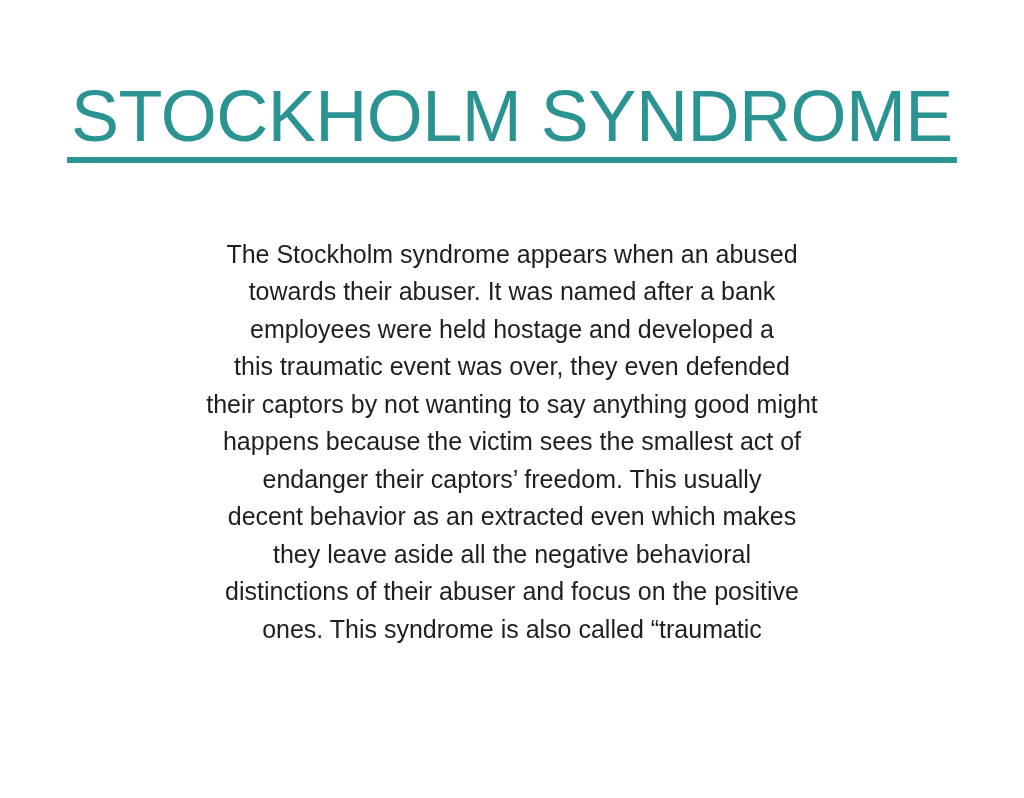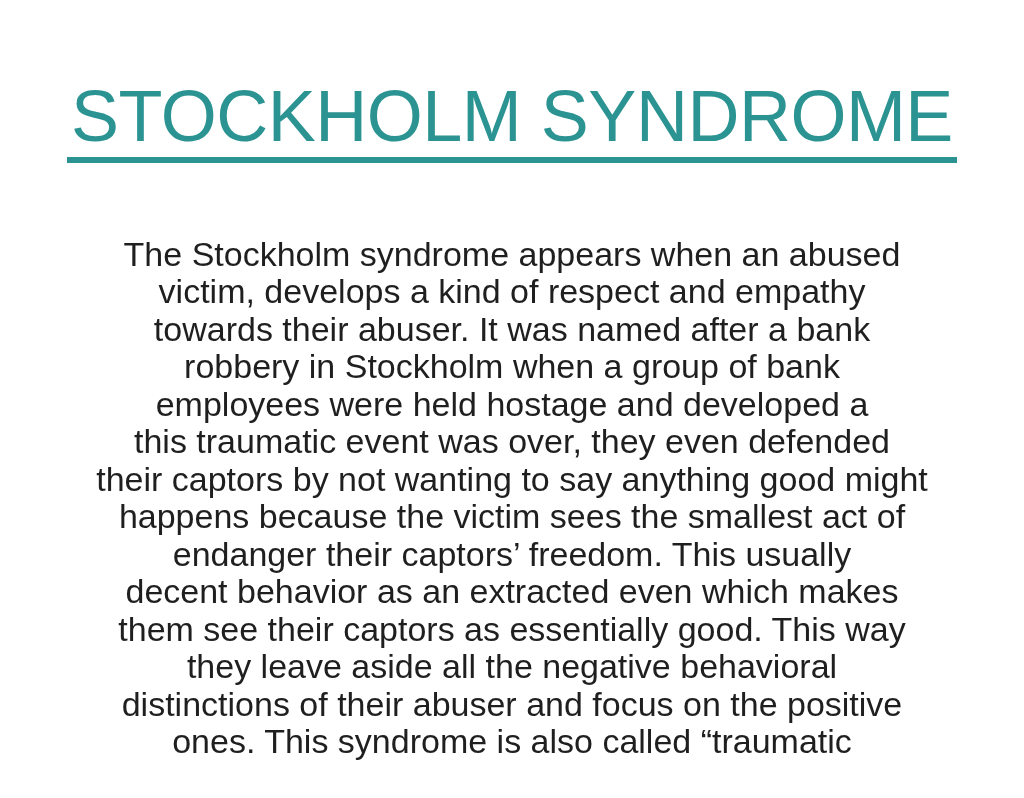--- a/index.html
+++ b/index.html
@@ -28,48 +28,45 @@
     letter-spacing: -0.5px;
     color: #2b9492;
     border-bottom: 6px solid #2b9492;
     padding: 0 4px 3px 4px;
     white-space: nowrap;
   }
   .slide-body {
     margin-top: 25px;
     text-align: center;
     color: #1f1f1f;
-    font-size: 34px;
+    font-size: 25px;
     line-height: 37.5px;
     font-weight: 400;
   }
   .body-line {
     white-space: nowrap;
   }
 </style>
 </head>
 <body>
 
 <div class="slide">
 
   <div class="slide-title-wrap">
     <h1 class="slide-title">STOCKHOLM SYNDROME</h1>
   </div>
 
   <div class="slide-body">
     <div class="body-line">The Stockholm syndrome appears when an abused</div>
-    <div class="body-line">victim, develops a kind of respect and empathy</div>
     <div class="body-line">towards their abuser. It was named after a bank</div>
-    <div class="body-line">robbery in Stockholm when a group of bank</div>
     <div class="body-line">employees were held hostage and developed a</div>
     <div class="body-line">this traumatic event was over, they even defended</div>
     <div class="body-line">their captors by not wanting to say anything good might</div>
     <div class="body-line">happens because the victim sees the smallest act of</div>
     <div class="body-line">endanger their captors’ freedom. This usually</div>
     <div class="body-line">decent behavior as an extracted even which makes</div>
-    <div class="body-line">them see their captors as essentially good. This way</div>
     <div class="body-line">they leave aside all the negative behavioral</div>
     <div class="body-line">distinctions of their abuser and focus on the positive</div>
     <div class="body-line">ones. This syndrome is also called “traumatic</div>
 
   </div>
 
 </div>
 
 </body></html>

